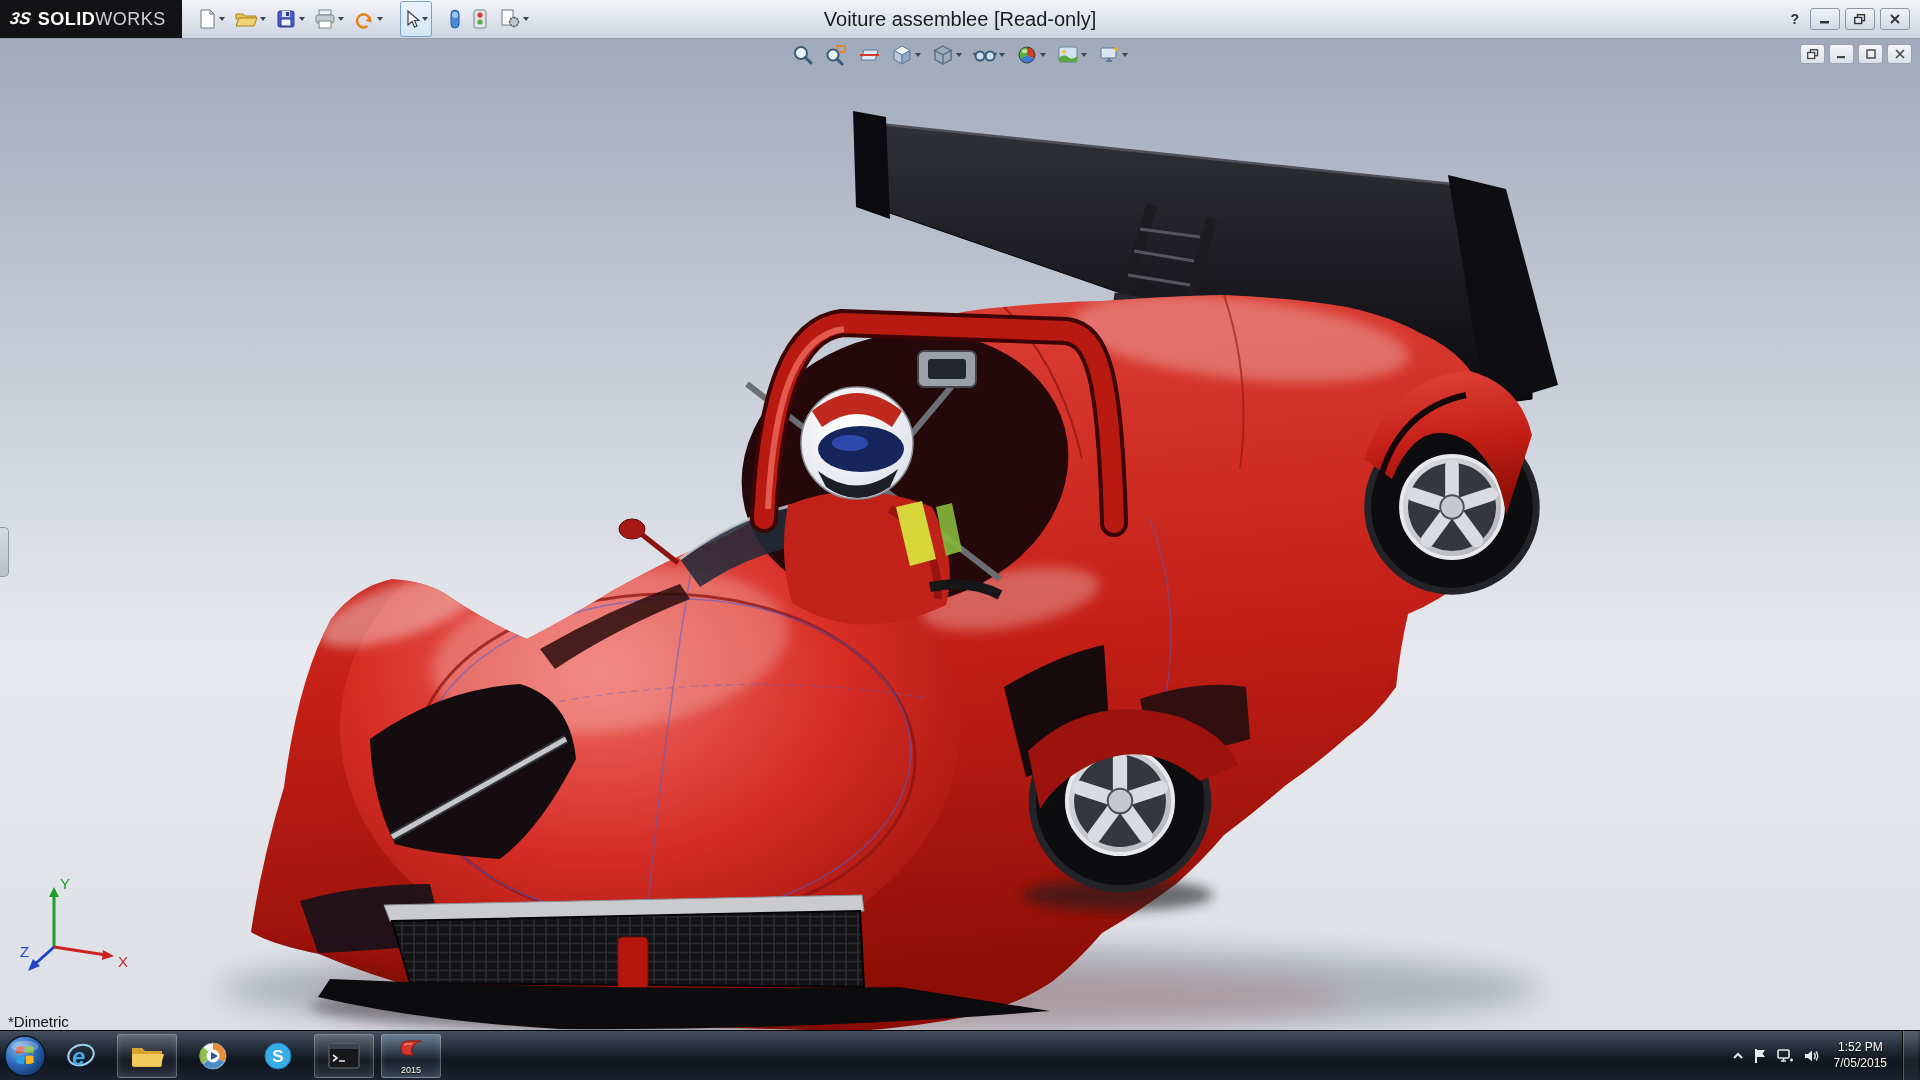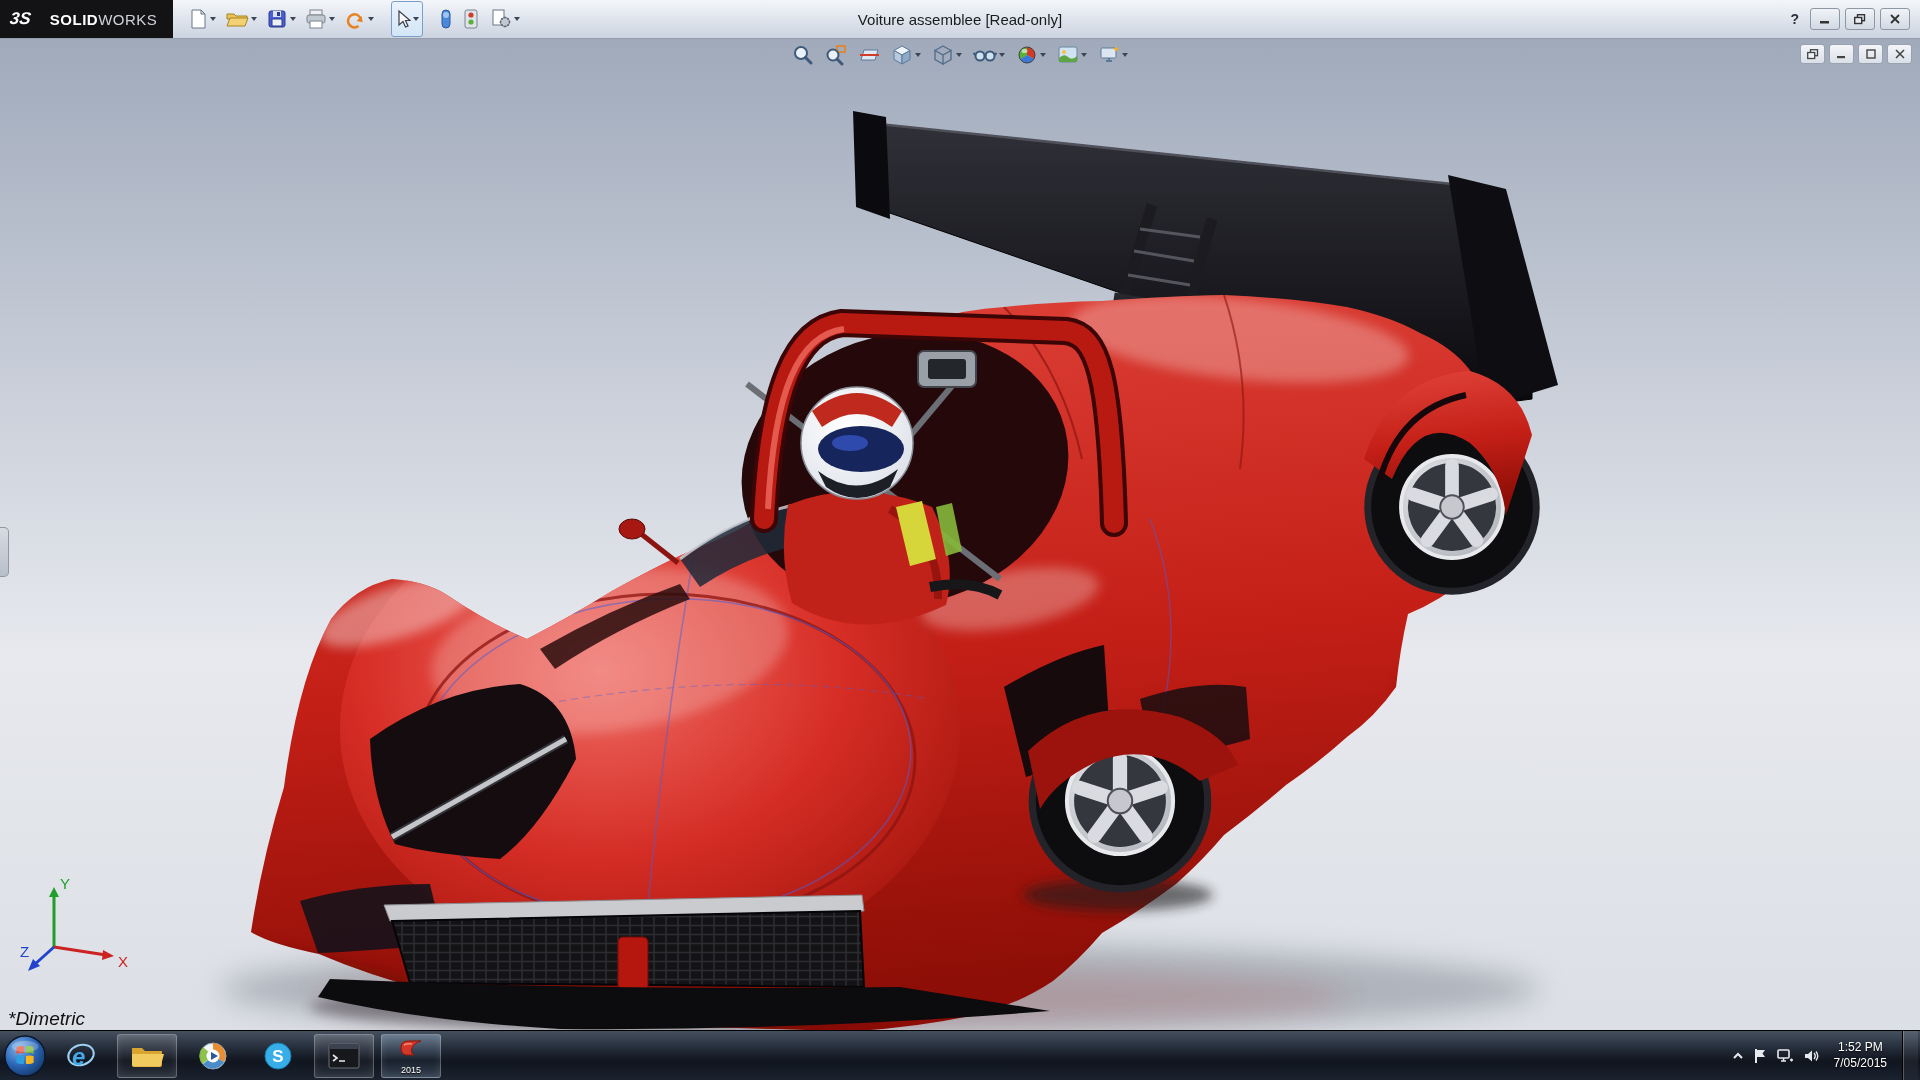--- a/index.html
+++ b/index.html
@@ -5,29 +5,29 @@
   html,body{margin:0;padding:0;}
   body{width:1920px;height:1080px;overflow:hidden;font-family:"Liberation Sans",sans-serif;background:#000;}
   .screen{position:relative;width:1920px;height:1080px;}
 
   
   .titlebar{position:absolute;top:0;left:0;right:0;height:38px;
     background:linear-gradient(#f4f6f9,#dde3ec 55%,#ccd4e0);
     border-bottom:1px solid #959dab;display:flex;align-items:center;z-index:30;}
   .brand{height:38px;background:#131316;color:#fff;display:flex;align-items:center;gap:7px;padding:0 16px 0 10px;}
   .brand .logo{font-style:italic;font-weight:bold;font-size:17px;transform:skewX(-8deg);}
-  .brand .bname{font-size:15px;letter-spacing:.5px;margin-left:12px;}
+  .brand .bname{font-size:18px;letter-spacing:.5px;}
   .brand .bname .b{font-weight:bold;}
   .brand .bname .l{color:#cfd2d8;}
   .toolbar{display:flex;align-items:center;gap:3px;padding-left:12px;}
   .tb-btn{display:flex;align-items:center;height:30px;padding:2px 3px;border-radius:3px;}
   .tb-btn.pressed{border:1px solid #7ba0c8;background:linear-gradient(#eaf3fc,#d3e5f6);}
   .caret{width:0;height:0;border-left:3.5px solid transparent;border-right:3.5px solid transparent;border-top:4px solid #3c4654;margin-left:2px;}
   .tb-gap{width:8px;}
-  .titletext{position:absolute;left:50%;transform:translateX(-50%);font-size:15px;color:#1b1b1b;white-space:nowrap;}
+  .titletext{position:absolute;left:50%;transform:translateX(-50%);font-size:20px;color:#1b1b1b;white-space:nowrap;}
   .win-controls{margin-left:auto;display:flex;gap:5px;align-items:center;padding-right:10px;}
   .help-btn{font-size:14px;color:#2a2f38;font-weight:bold;padding:0 6px;}
   .win-btn{width:28px;height:20px;display:flex;align-items:center;justify-content:center;
     background:linear-gradient(#f0f3f8,#d2d9e3);border:1px solid #8d97a6;border-radius:3px;}
 
   
   .viewport{position:absolute;top:39px;left:0;right:0;bottom:49px;
     background:linear-gradient(180deg,#a0aabb 0%,#c6ccd7 32%,#e7e9ee 62%,#dcdfe5 100%);overflow:hidden;}
   .scene{position:absolute;inset:0;width:100%;height:100%;}
 
@@ -35,21 +35,21 @@
   .hu-btn{display:flex;align-items:center;padding:2px;border-radius:3px;}
 
   .doc-controls{position:absolute;top:5px;right:8px;display:flex;gap:4px;z-index:5;}
   .doc-btn{width:23px;height:18px;display:flex;align-items:center;justify-content:center;
     background:linear-gradient(#f3f5f9,#dbe0e8);border:1px solid #99a2b0;border-radius:3px;}
 
   .splitter-handle{position:absolute;left:0;top:488px;width:8px;height:48px;background:linear-gradient(#d7dbe2,#b9bfca);
     border:1px solid #8e97a4;border-left:none;border-radius:0 5px 5px 0;z-index:5;}
 
   .triad{position:absolute;left:18px;bottom:42px;z-index:5;}
-  .view-label{position:absolute;left:8px;bottom:1px;font-size:19px;color:#101010;z-index:5;font-style:italic;}
+  .view-label{position:absolute;left:8px;bottom:1px;font-size:15px;color:#101010;z-index:5;}
 
   
   .taskbar{position:absolute;left:0;right:0;bottom:0;height:49px;
     background:linear-gradient(#45505f,#222a37 38%,#10151e 62%,#1b2330);
     border-top:1px solid #000;display:flex;align-items:center;z-index:40;}
   .start-orb{width:50px;height:49px;display:flex;align-items:center;justify-content:center;}
   .task-items{display:flex;gap:7px;margin-left:2px;align-items:center;height:49px;}
   .task-btn{width:58px;height:42px;display:flex;flex-direction:column;align-items:center;justify-content:center;border-radius:3px;}
   .task-btn.open{border:1px solid rgba(255,255,255,.28);
     background:linear-gradient(rgba(255,255,255,.16),rgba(255,255,255,.03) 60%,rgba(255,255,255,.08));

